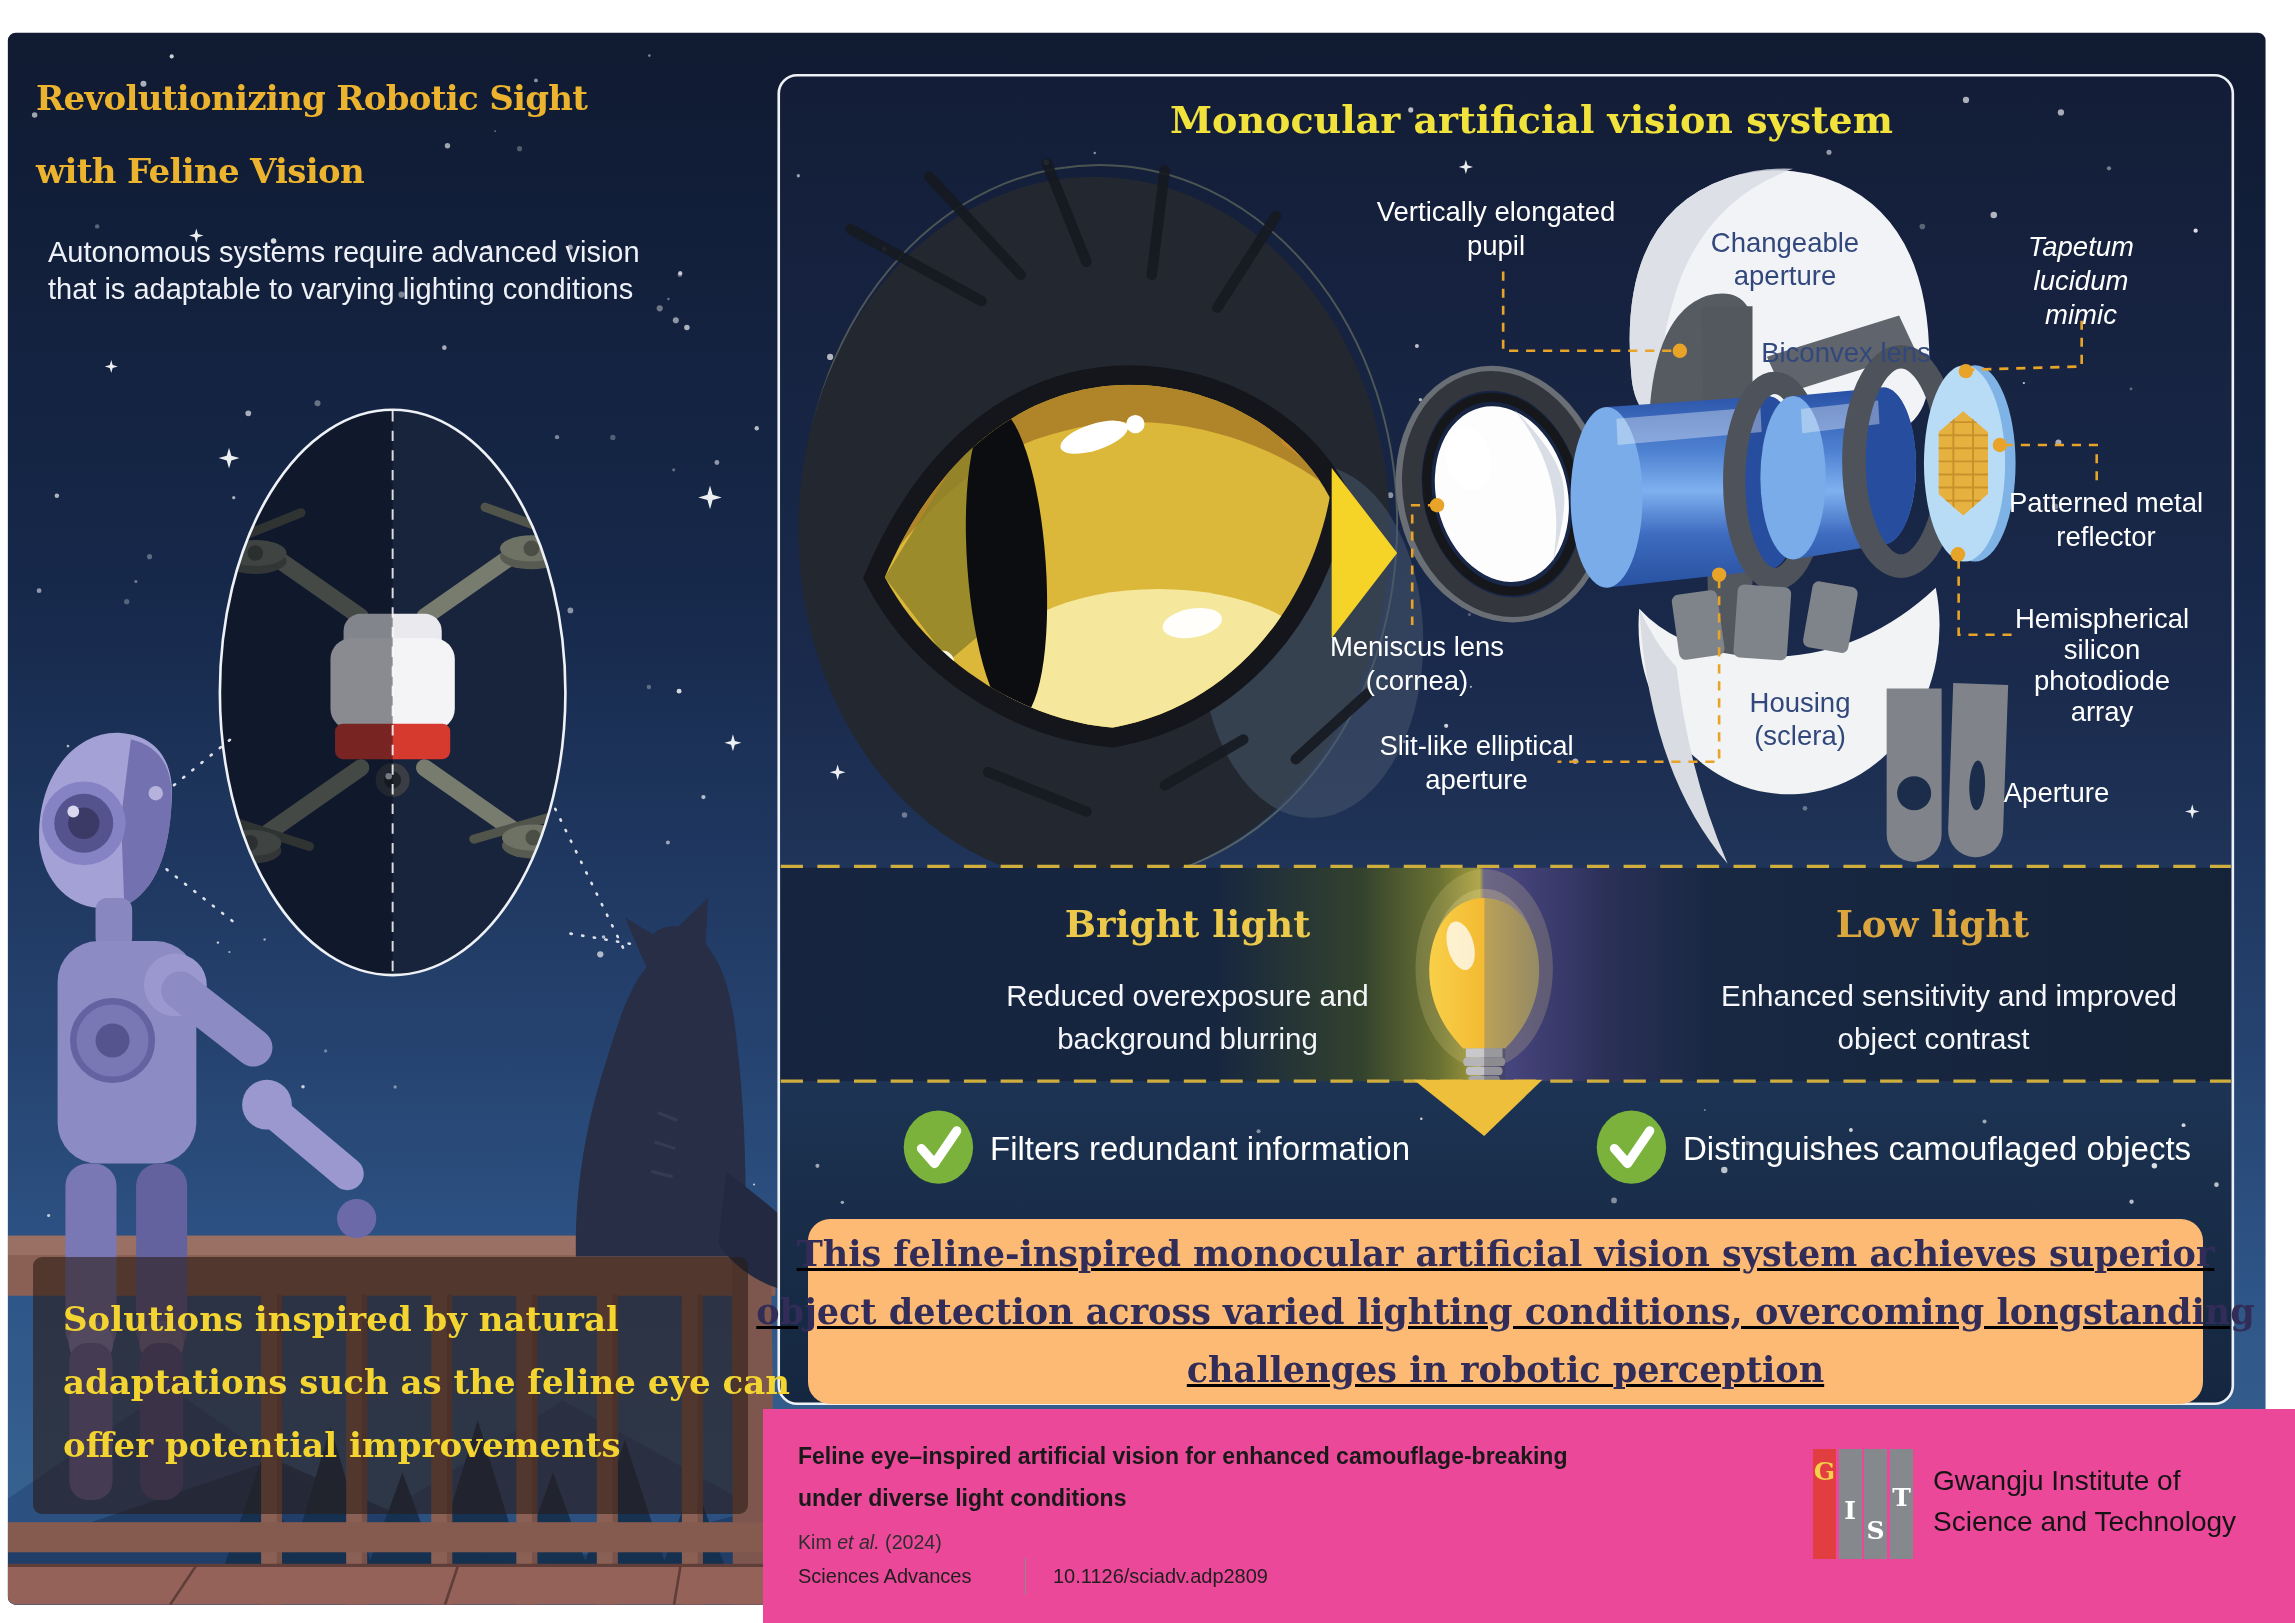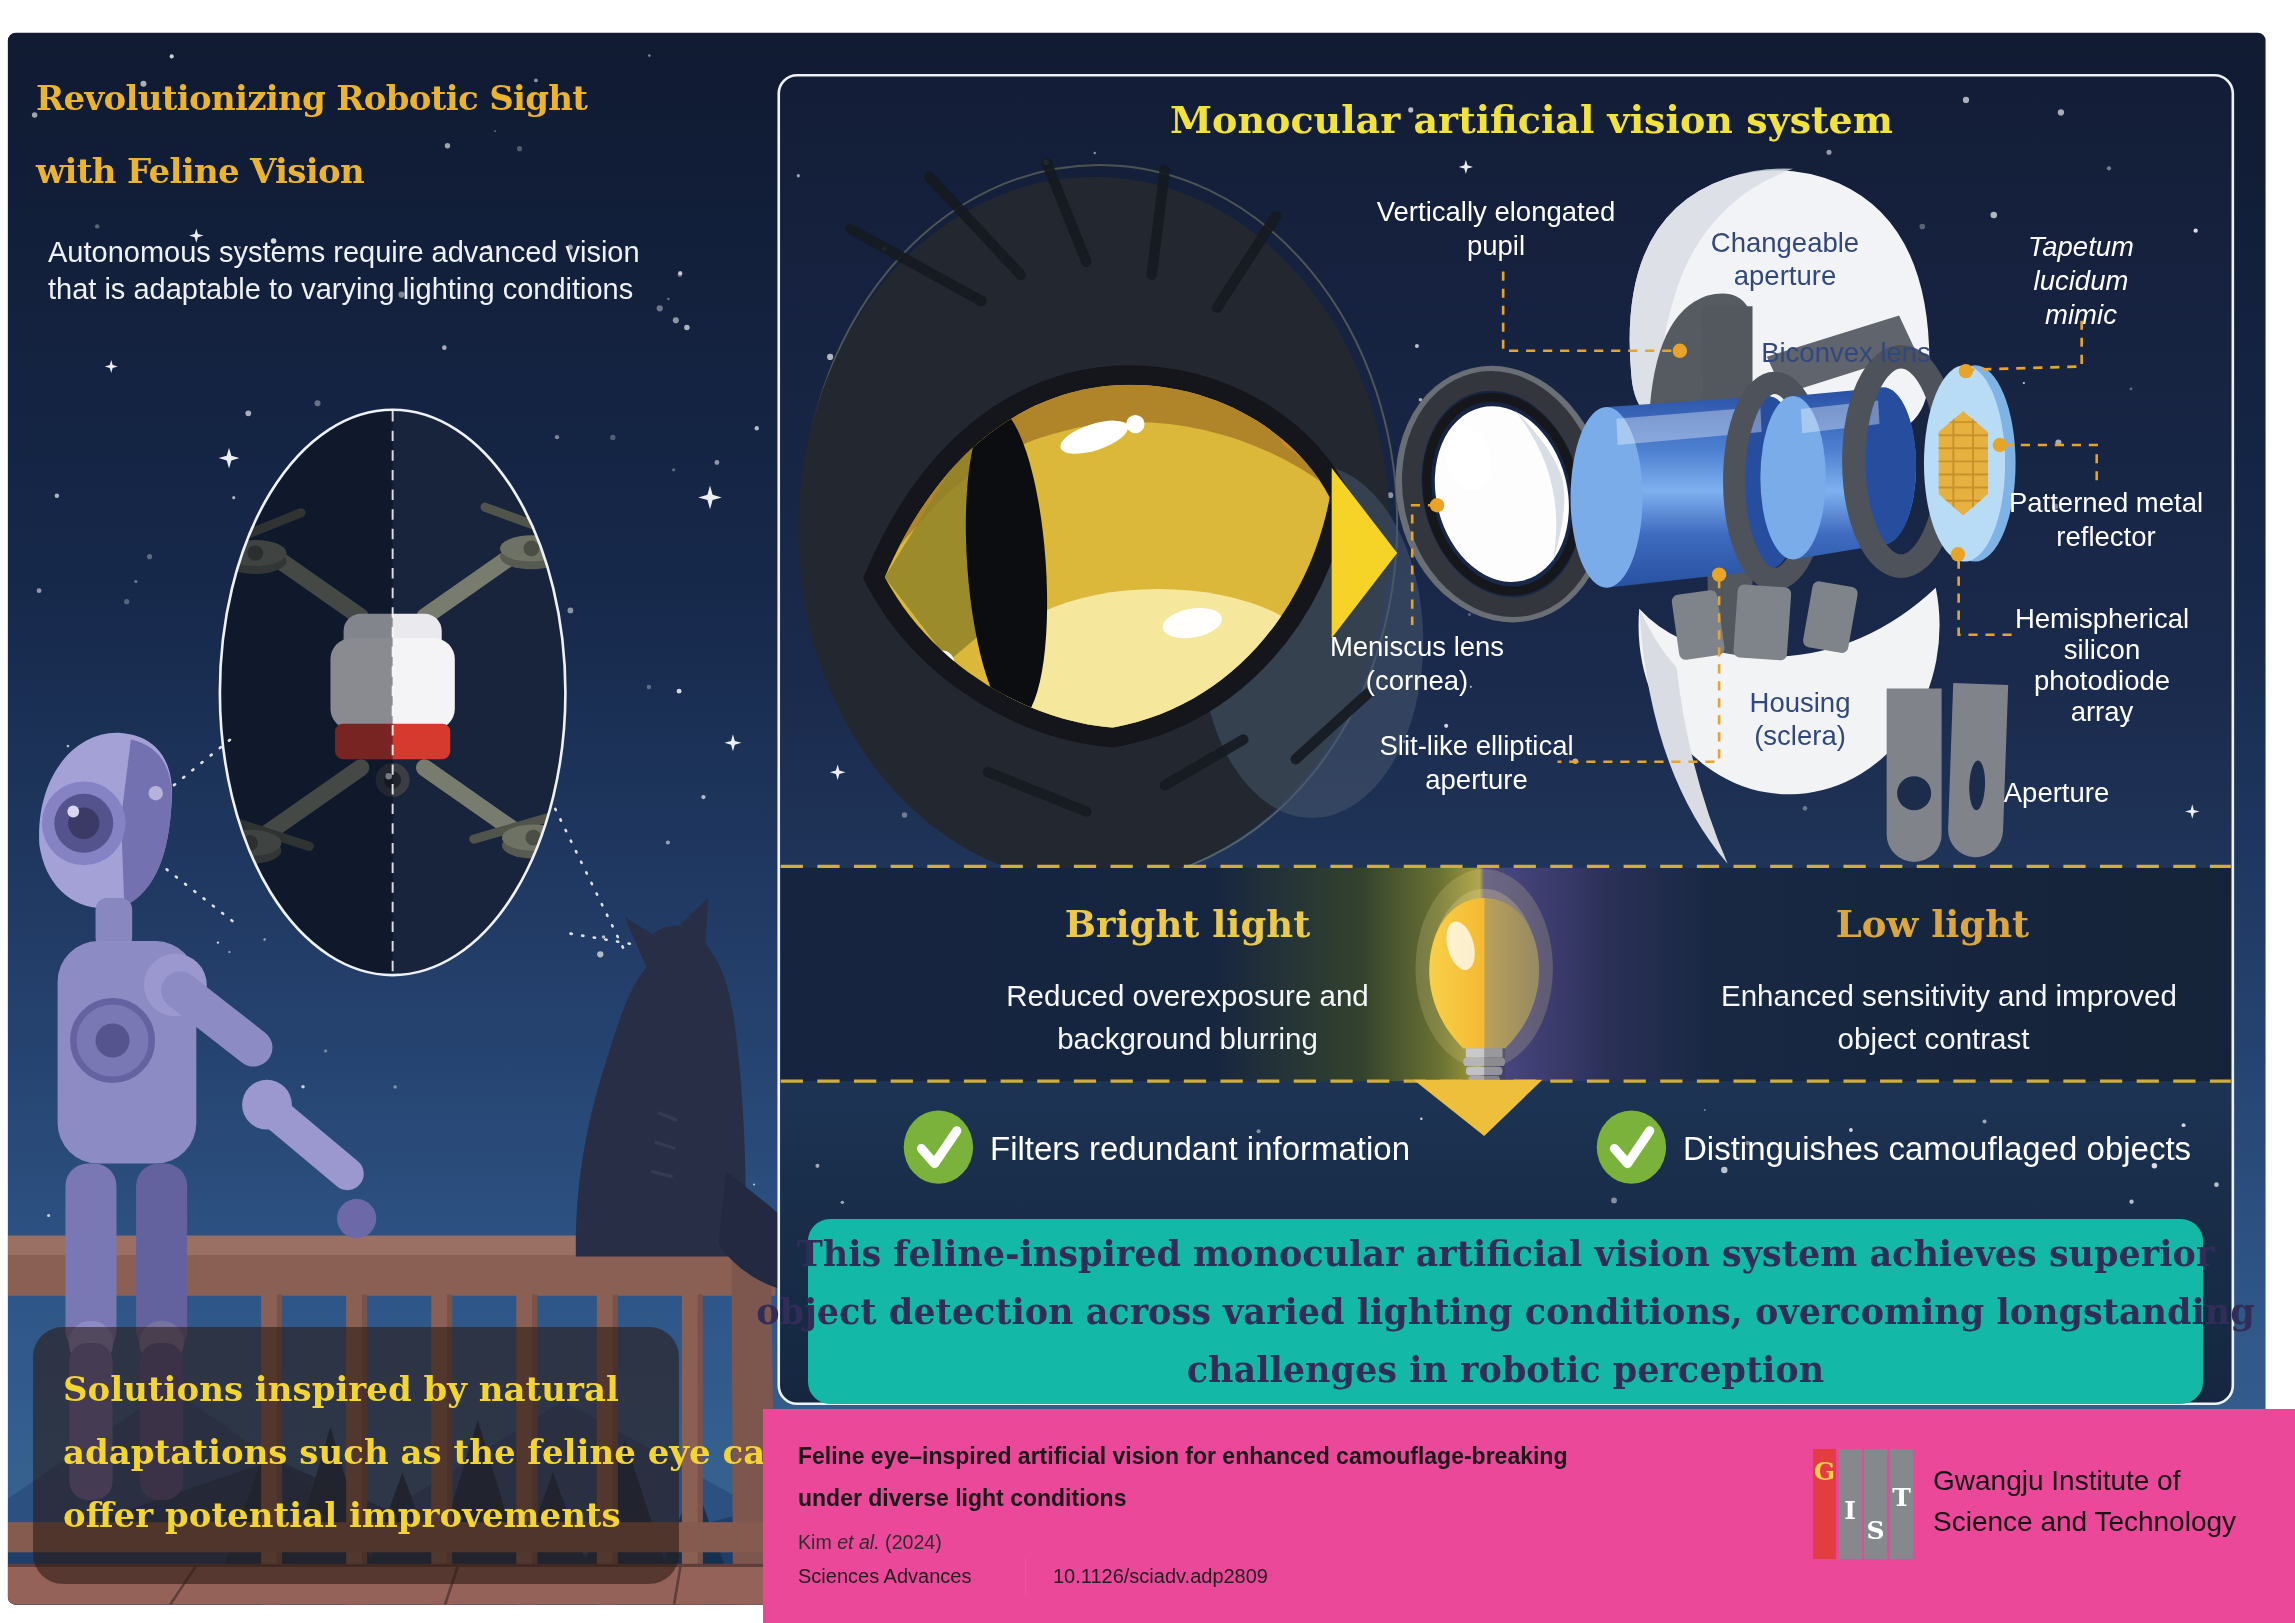--- a/index.html
+++ b/index.html
@@ -13,22 +13,22 @@
   .poster-title{font-family:"DejaVu Serif",serif;font-weight:bold;font-size:34px;line-height:73px;
                 color:#ecb42e;letter-spacing:-0.7px;}
   .poster-sub{font-size:29px;line-height:37px;color:#eef1f7;font-weight:400;}
   .solutions-text{font-family:"DejaVu Serif",serif;font-weight:bold;font-size:34px;line-height:63px;color:#f3d431;}
   .panel-title{font-family:"DejaVu Serif",serif;font-weight:bold;font-size:38px;color:#f1e23c;}
   .lbl-w{font-size:27.5px;line-height:34px;color:#ffffff;font-weight:400;}
   .lbl-b{font-size:27.5px;line-height:33px;color:#32487c;font-weight:500;}
   .cond-head{font-family:"DejaVu Serif",serif;font-weight:bold;font-size:37px;}
   .cond-desc{font-size:29.5px;line-height:43px;color:#f4f6f9;}
   .check-lbl{font-size:33px;color:#ffffff;font-weight:500;}
-  .banner-box{background:#14b8a6;border-radius:22px;display:flex;flex-direction:column;
-              justify-content:center;align-items:center;}
+  .banner-box{background:#fdba74;border-radius:22px;display:flex;flex-direction:column;
+              justify-content:center;align-items:center;text-decoration:underline;}
   .banner-line{font-family:"DejaVu Serif",serif;font-weight:bold;font-size:35px;line-height:58px;
                color:#322d58;white-space:nowrap;}
   .paper-title{font-size:23px;line-height:42px;font-weight:bold;color:#191919;}
   .paper-meta{font-size:19.6px;color:#2e2e2e;}
   .logo-bar{position:absolute;top:0;width:23px;height:110px;}
   .logo-letter{position:absolute;width:23px;text-align:center;font-family:"DejaVu Serif",serif;
                font-weight:bold;font-size:25px;}
   .inst-text{font-size:28px;line-height:41px;color:#141414;}
 </style>
 </head>
@@ -565,21 +565,21 @@
 
 <div class="abs poster-title" style="left:36px;top:62px;z-index:3;">
   <div class="nowrap">Revolutionizing Robotic Sight</div>
   <div class="nowrap">with Feline Vision</div>
 </div>
 <div class="abs poster-sub" style="left:36px;top:234px;z-index:3;margin-left:12px;">
   <div class="nowrap">Autonomous systems require advanced vision</div>
   <div class="nowrap">that is adaptable to varying lighting conditions</div>
 </div>
 
-<div class="abs" style="left:33px;top:1327px;width:646px;height:257px;border-radius:30px;
+<div class="abs" style="left:33px;top:1257px;width:715px;height:257px;border-radius:9px;
      background:rgba(42,26,20,0.58);z-index:2;">
   <div class="solutions-text" style="padding:31px 0 0 30px;">
     <div class="nowrap">Solutions inspired by natural</div>
     <div class="nowrap">adaptations such as the feline eye can</div>
     <div class="nowrap">offer potential improvements</div>
   </div>
 </div>
 
 <div class="abs panel-title ctr" style="left:1008px;top:97px;width:1047px;z-index:3;">Monocular artificial vision system</div>
 

